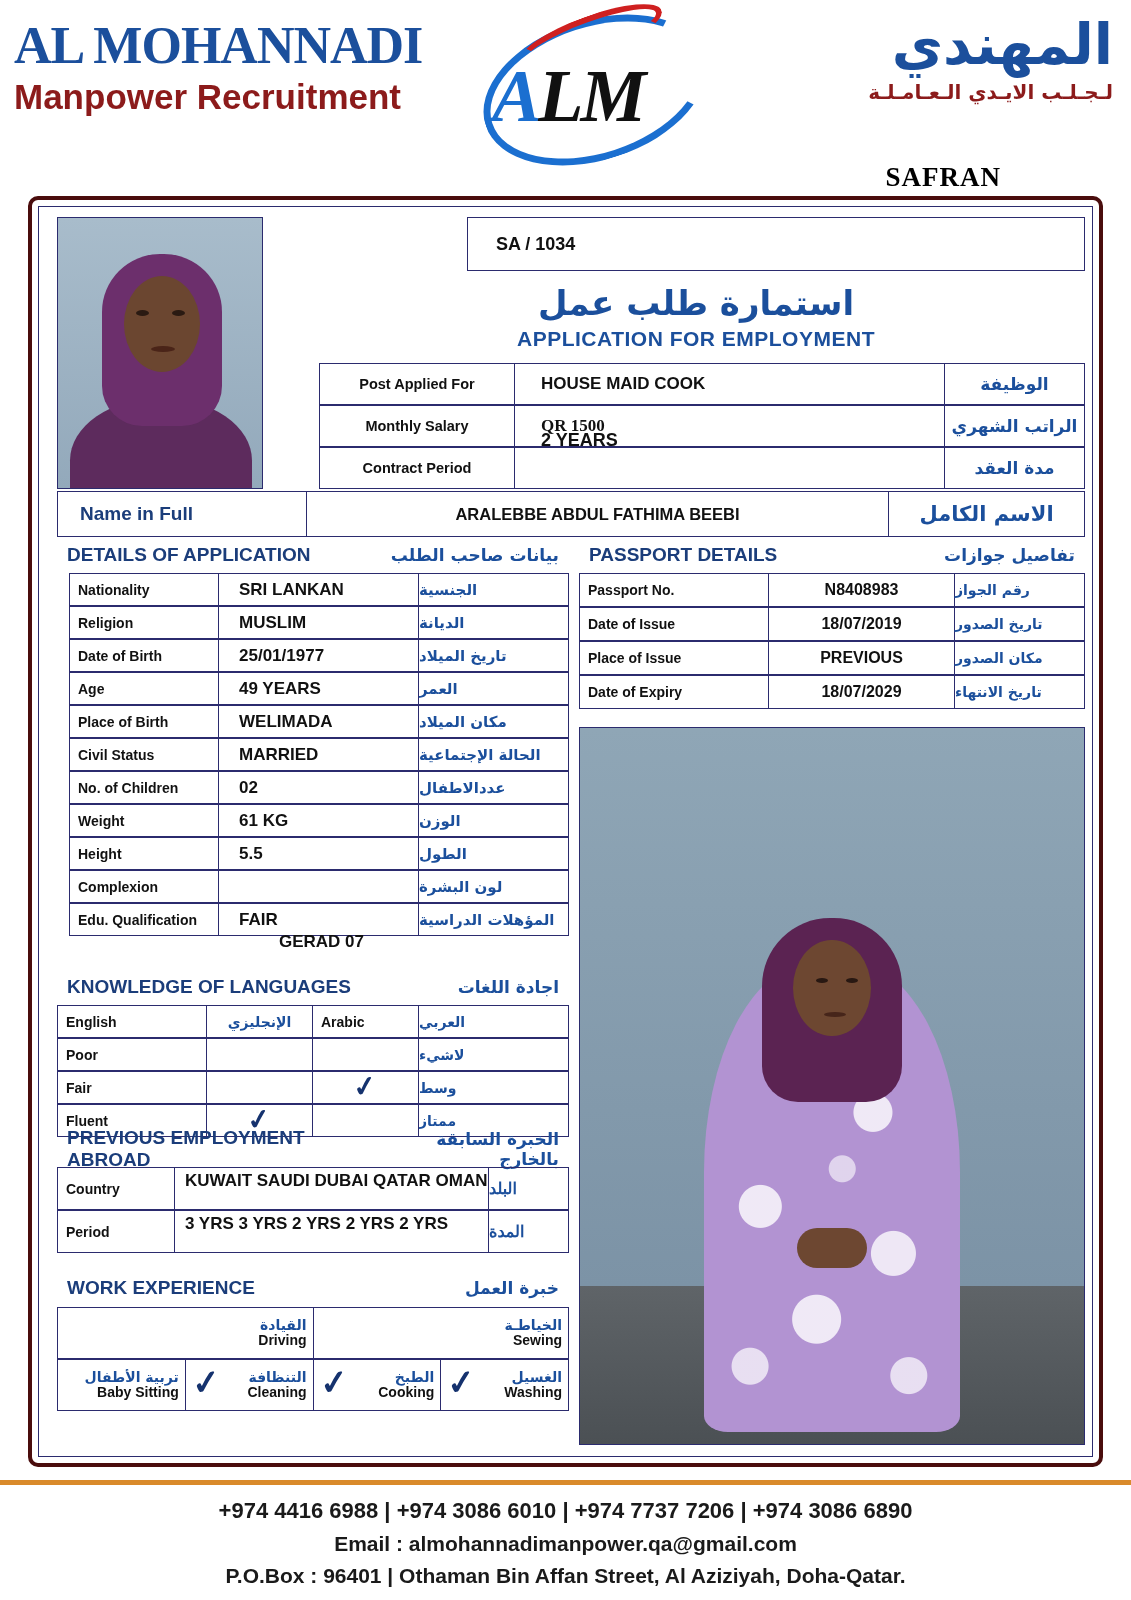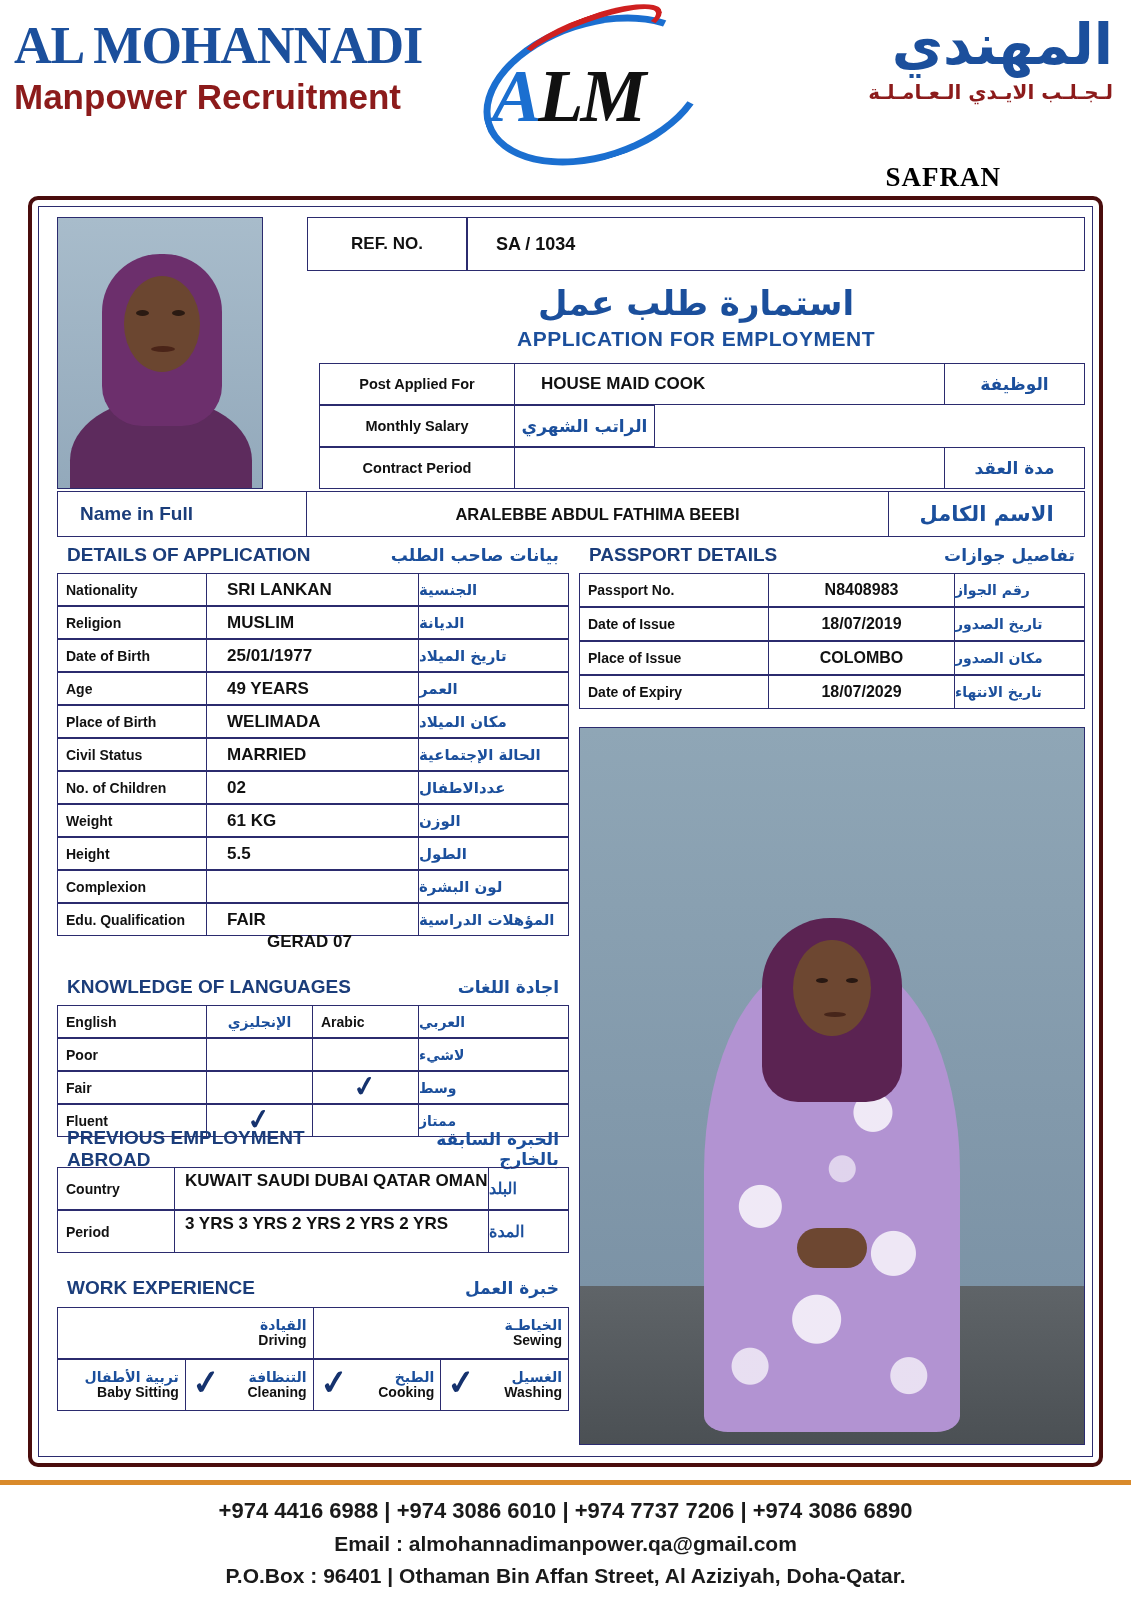--- a/index.html
+++ b/index.html
@@ -293,21 +293,21 @@
   }
 
   
   .details-table {
     position: absolute; left: 18px; top: 366px; width: 512px;
   }
   .d-row { display: flex; height: 33px; }
   .d-label {
     width: 150px; border: 1px solid #2b2b6e;
     display: flex; align-items: center; padding-left: 8px;
-    font-size: 14px; font-weight: bold; color: #111;
+    font-size: 14px; font-weight: bold; color: #111; margin-left: 12px;
   }
   .d-value {
     flex: 1; border: 1px solid #2b2b6e; border-left: none;
     display: flex; align-items: center; padding-left: 20px;
     font-size: 17px; font-weight: bold; color: #111;
     position: relative;
   }
   .d-ar {
     width: 150px; border: 1px solid #2b2b6e; border-left: none;
     display: flex; align-items: center; justify-content: flex-end;
@@ -541,36 +541,39 @@
       <div class="photo-box">
         <div class="photo-head-bg"></div>
         <div class="ph-shoulders"></div>
         <div class="ph-scarf"></div>
         <div class="ph-face"></div>
         <div class="ph-eye l"></div>
         <div class="ph-eye r"></div>
         <div class="ph-mouth"></div>
       </div>
 
-      <div class="ref-label">REF. NO.</div>
       <div class="ref-value">SA / 1034</div>
 
       <div class="title-block">
         <div class="title-ar">استمارة طلب عمل</div>
         <div class="title-en">APPLICATION FOR EMPLOYMENT</div>
       </div>
 
       <div class="post-grid">
         <div class="post-row">
           <div class="pr-label">Post Applied For</div>
           <div class="pr-value">HOUSE MAID COOK</div>
           <div class="pr-ar">الوظيفة</div>
         </div>
         <div class="post-row">
           <div class="pr-label">Monthly Salary</div>
+          <div class="pr-value">
+            <span class="hand">QR 1500</span>
+            <span class="hand-2y">2 YEARS</span>
+          </div>
           <div class="pr-ar">الراتب الشهري</div>
         </div>
         <div class="post-row">
           <div class="pr-label">Contract Period</div>
           <div class="pr-value"></div>
           <div class="pr-ar">مدة العقد</div>
         </div>
       </div>
 
       <div class="name-row">
@@ -655,21 +658,21 @@
           <div class="p-value">N8408983</div>
           <div class="p-ar">رقم الجواز</div>
         </div>
         <div class="p-row">
           <div class="p-label">Date of Issue</div>
           <div class="p-value">18/07/2019</div>
           <div class="p-ar">تاريخ الصدور</div>
         </div>
         <div class="p-row">
           <div class="p-label">Place of Issue</div>
-          <div class="p-value">COLOMBO</div>
+          <div class="p-value">PREVIOUS</div>
           <div class="p-ar">مكان الصدور</div>
         </div>
         <div class="p-row">
           <div class="p-label">Date of Expiry</div>
           <div class="p-value">18/07/2029</div>
           <div class="p-ar">تاريخ الانتهاء</div>
         </div>
       </div>
 
       <div class="fullphoto">

